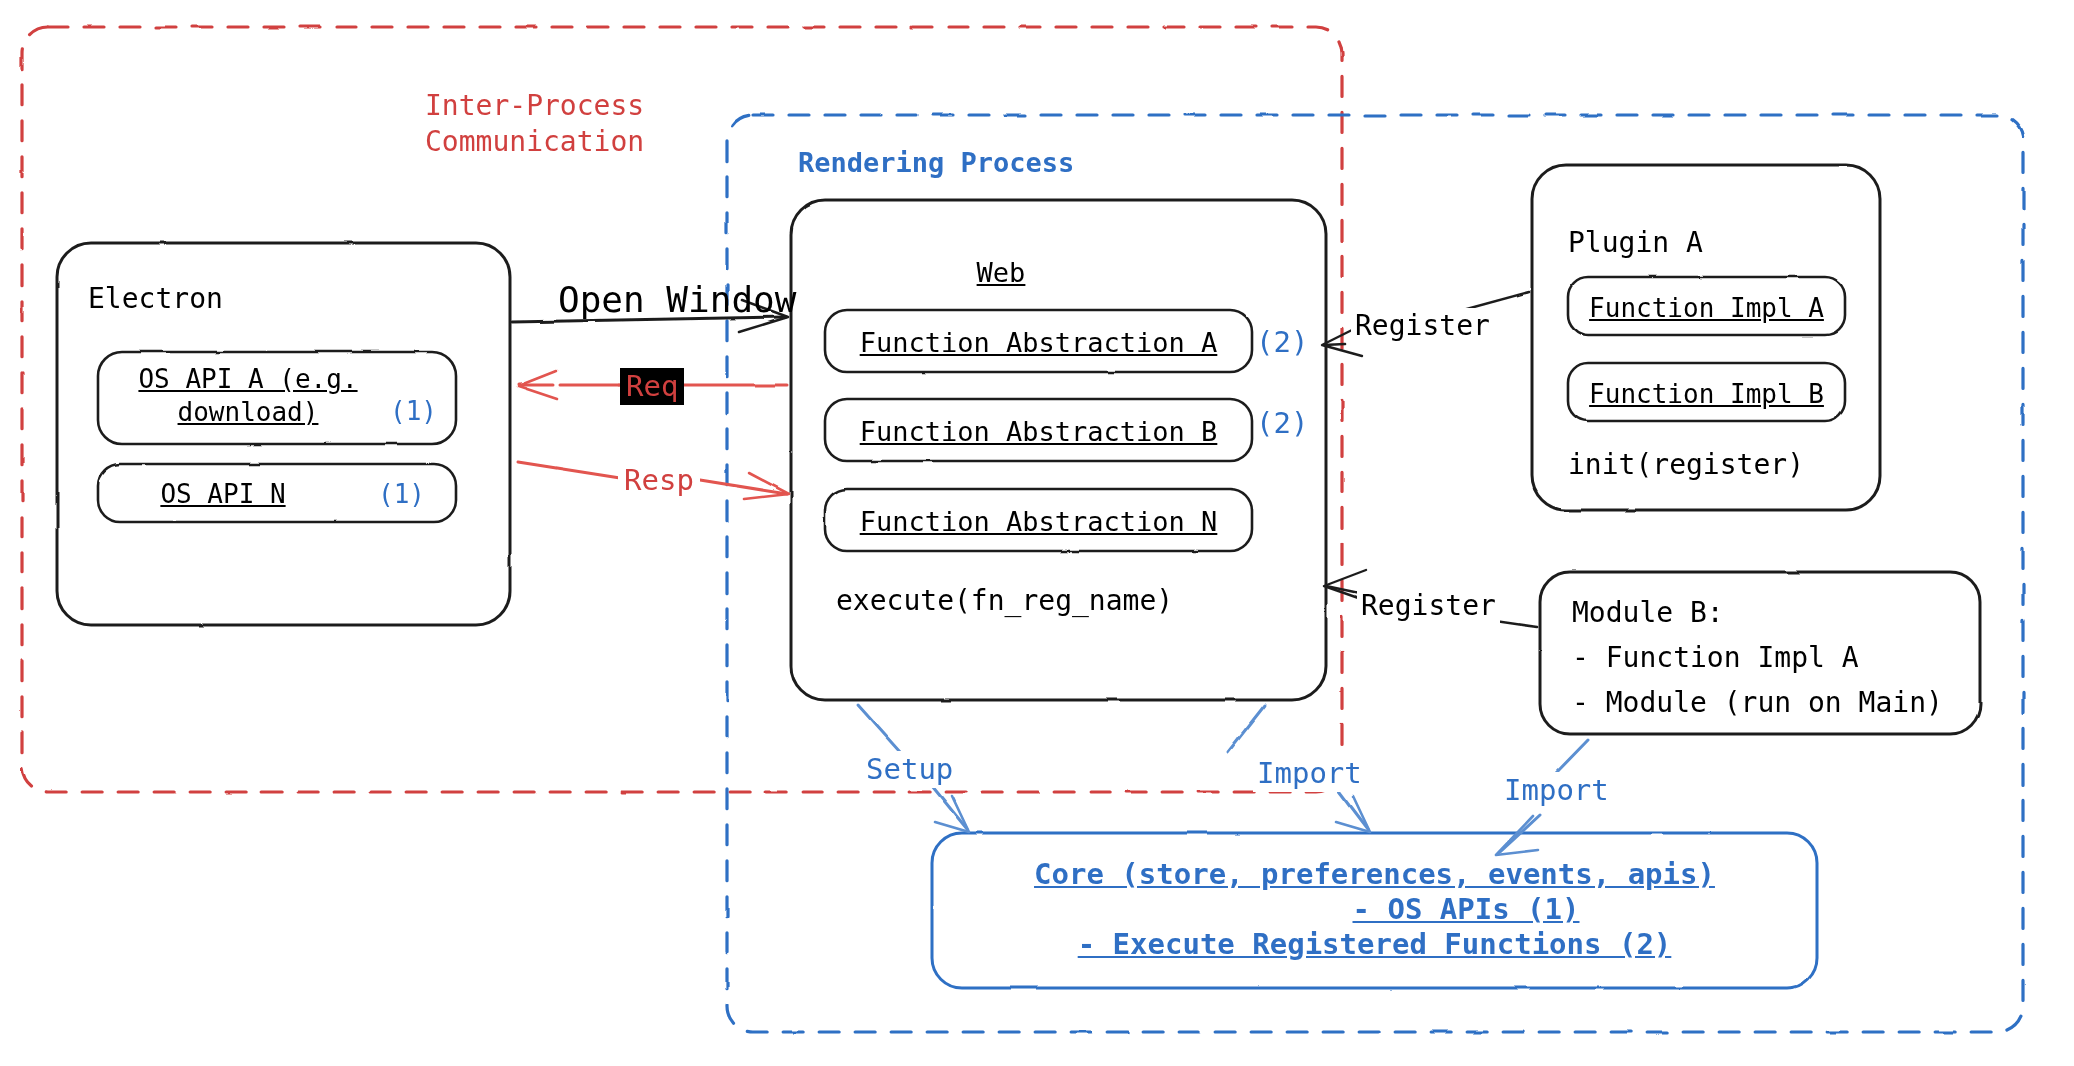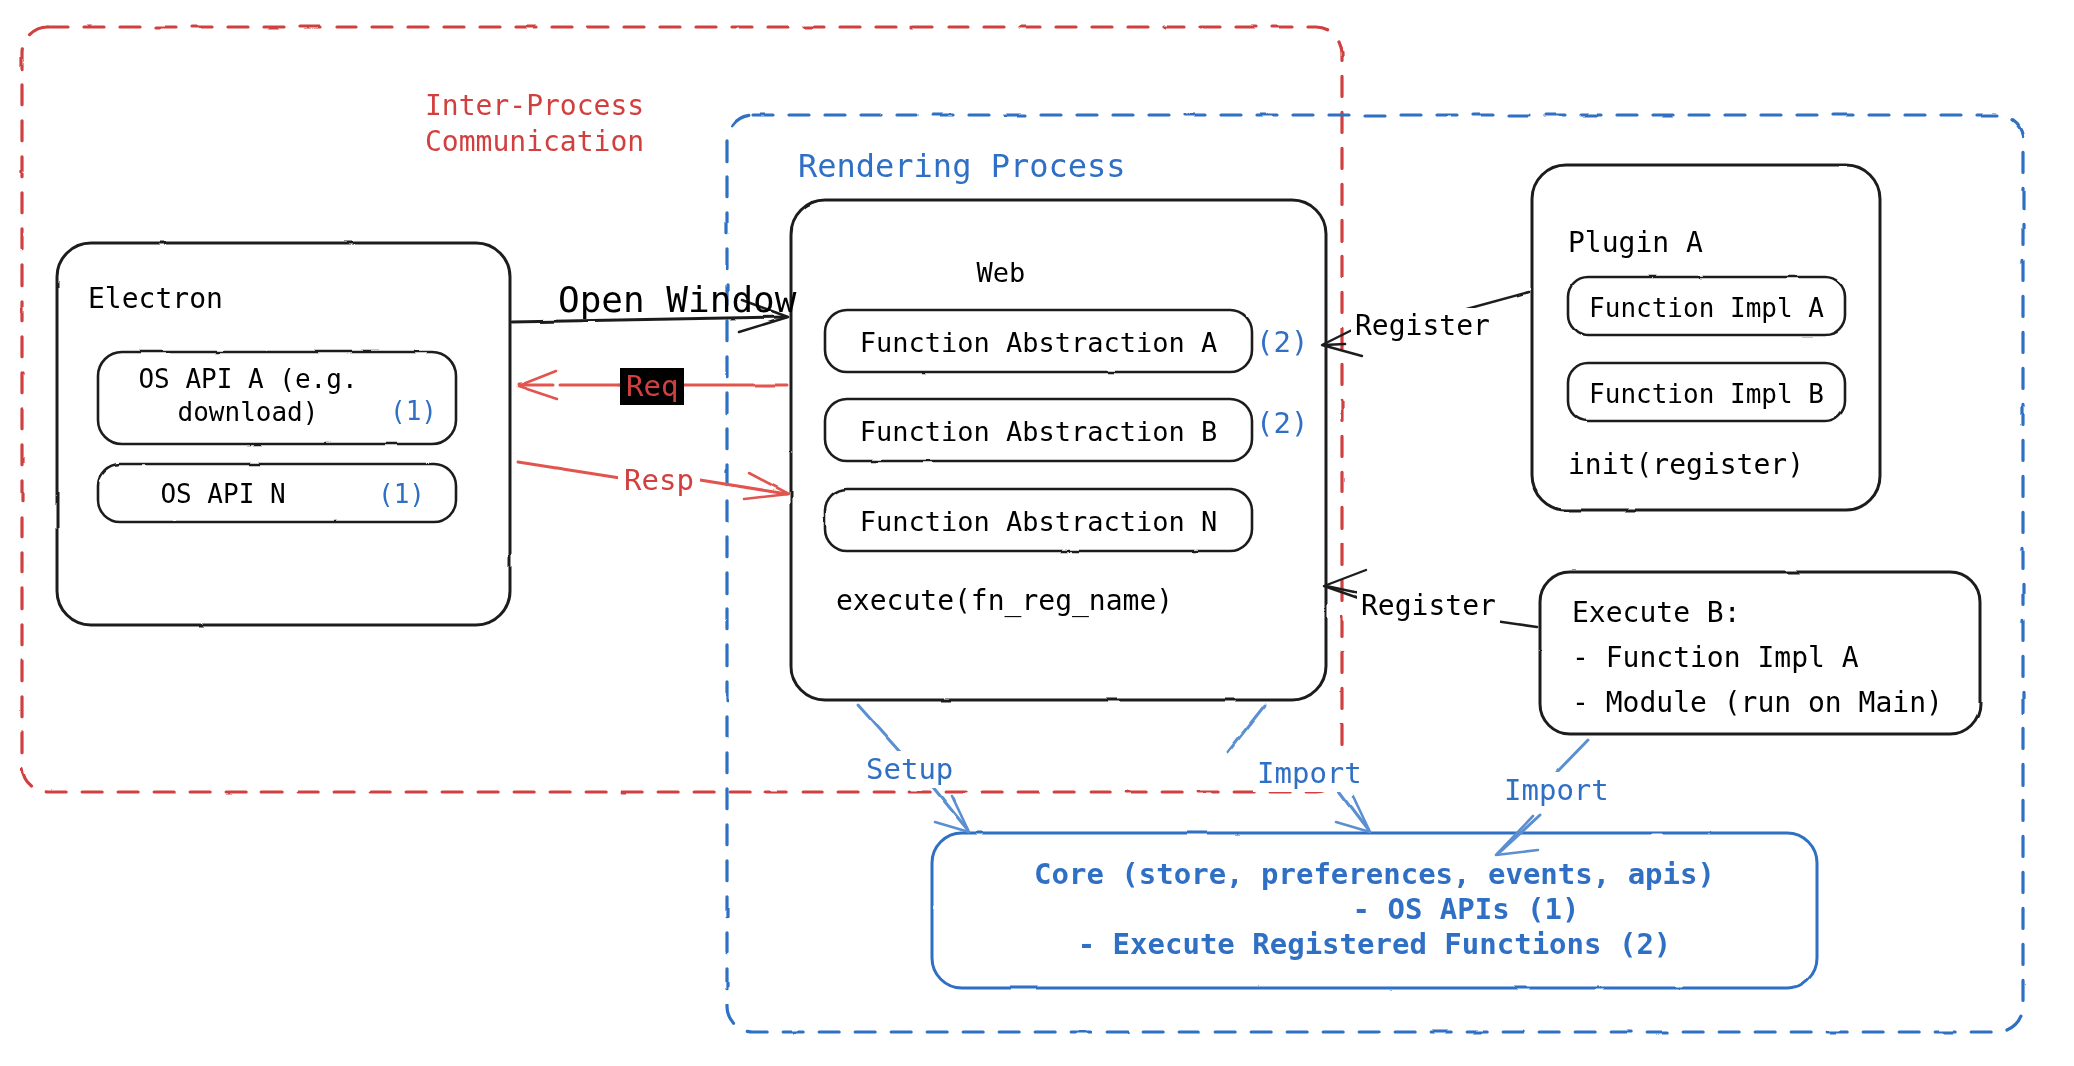--- a/index.html
+++ b/index.html
@@ -6,21 +6,21 @@
   body{width:2074px;height:1066px;overflow:hidden;
        font-family:"DejaVu Sans Mono","Liberation Mono",monospace;}
   #stage{position:relative;width:2074px;height:1066px;background:#fff;padding-left:48px;}
   svg.layer{position:absolute;left:0;top:0;width:2074px;height:1066px;}
   .lbl{position:absolute;white-space:pre;line-height:1.28;
        font-family:"DejaVu Sans Mono","Liberation Mono",monospace;}
   .dark{color:#000000;}
   .red{color:#d1403f;}
   .blue{color:#2f6fc4;}
   .blue-strong{color:#2f6fc4;font-weight:bold;}
-  .ctr{text-align:center;}
+  .ctr{text-align:center;text-decoration:underline;}
 </style>
 </head>
 <body>
 
 <div id="stage">
 
   <svg class="layer" viewBox="0 0 2074 1066" xmlns="http://www.w3.org/2000/svg">
     <defs>
       <filter id="rough" x="-5%" y="-5%" width="110%" height="110%">
         <feTurbulence type="fractalNoise" baseFrequency="0.028" numOctaves="3" seed="7" result="n"></feTurbulence>
@@ -107,21 +107,21 @@
         <path d="M 1588 740 L 1556 773" stroke="#5b8fd1" stroke-width="3"></path>
         <path d="M 1540 815 L 1500 852" stroke="#5b8fd1" stroke-width="3"></path>
         <path d="M 1533 816 L 1496 855 L 1538 850" stroke="#5b8fd1" stroke-width="2.6"></path>
       </g>
     </g>
   </svg>
 
   <div class="lbl red" style="left:425px;top:88px;font-size:28px;">Inter-Process
 Communication</div>
 
-  <div class="lbl blue" style="left:798px;top:146px;font-size:32px;">Rendering Process</div>
+  <div class="lbl blue" style="left:798px;top:146px;font-size:27px;font-weight:bold;">Rendering Process</div>
 
   <div class="lbl dark" style="left:88px;top:281px;font-size:28px;">Electron</div>
 
   <div class="lbl dark ctr" style="left:98px;top:363px;width:300px;font-size:26px;">OS API A (e.g.
 download)</div>
   <div class="lbl blue" style="left:390px;top:395px;font-size:26px;">(1)</div>
 
   <div class="lbl dark ctr" style="left:98px;top:478px;width:250px;font-size:26px;">OS API N</div>
   <div class="lbl blue" style="left:378px;top:478px;font-size:26px;">(1)</div>
 
@@ -138,21 +138,21 @@
   <div class="lbl dark" style="left:836px;top:583px;font-size:28px;">execute(fn_reg_name)</div>
 
   <div class="lbl dark" style="left:1568px;top:225px;font-size:28px;">Plugin A</div>
 
   <div class="lbl dark ctr" style="left:1568px;top:292px;width:277px;font-size:26px;">Function Impl A</div>
 
   <div class="lbl dark ctr" style="left:1568px;top:378px;width:277px;font-size:26px;">Function Impl B</div>
 
   <div class="lbl dark" style="left:1568px;top:447px;font-size:28px;">init(register)</div>
 
-  <div class="lbl dark" style="left:1572px;top:595px;font-size:28px;">Execute B:</div>
+  <div class="lbl dark" style="left:1572px;top:595px;font-size:28px;">Module B:</div>
   <div class="lbl dark" style="left:1572px;top:640px;font-size:28px;">- Function Impl A</div>
   <div class="lbl dark" style="left:1572px;top:685px;font-size:28px;">- Module (run on Main)</div>
 
   <div class="lbl blue-strong ctr" style="left:932px;top:856px;width:885px;font-size:29px;">Core (store, preferences, events, apis)</div>
   <div class="lbl blue-strong ctr" style="left:932px;top:891px;width:1068px;font-size:29px;">- OS APIs (1)</div>
   <div class="lbl blue-strong ctr" style="left:932px;top:926px;width:885px;font-size:29px;">- Execute Registered Functions (2)</div>
 
   <div class="lbl dark" style="left:558px;top:277px;font-size:36px;">Open Window</div>
 
   <div class="lbl red" style="left:620px;top:368px;font-size:29px;background:#000000;padding:0 6px;">Req</div>

